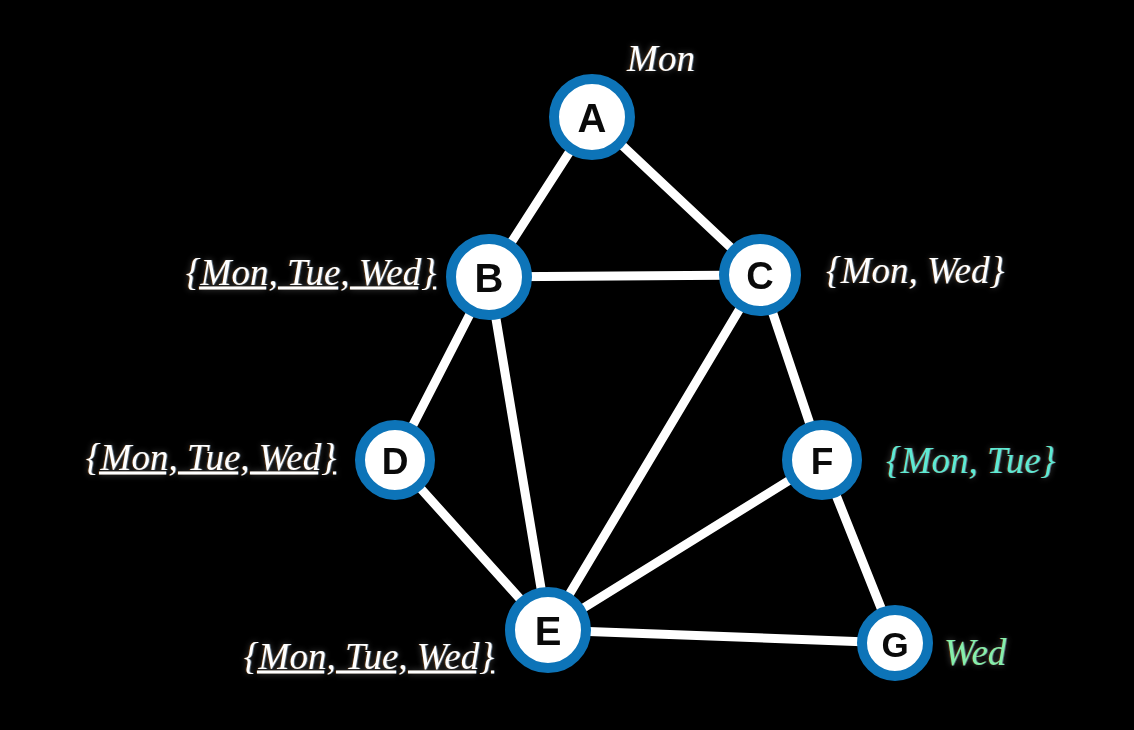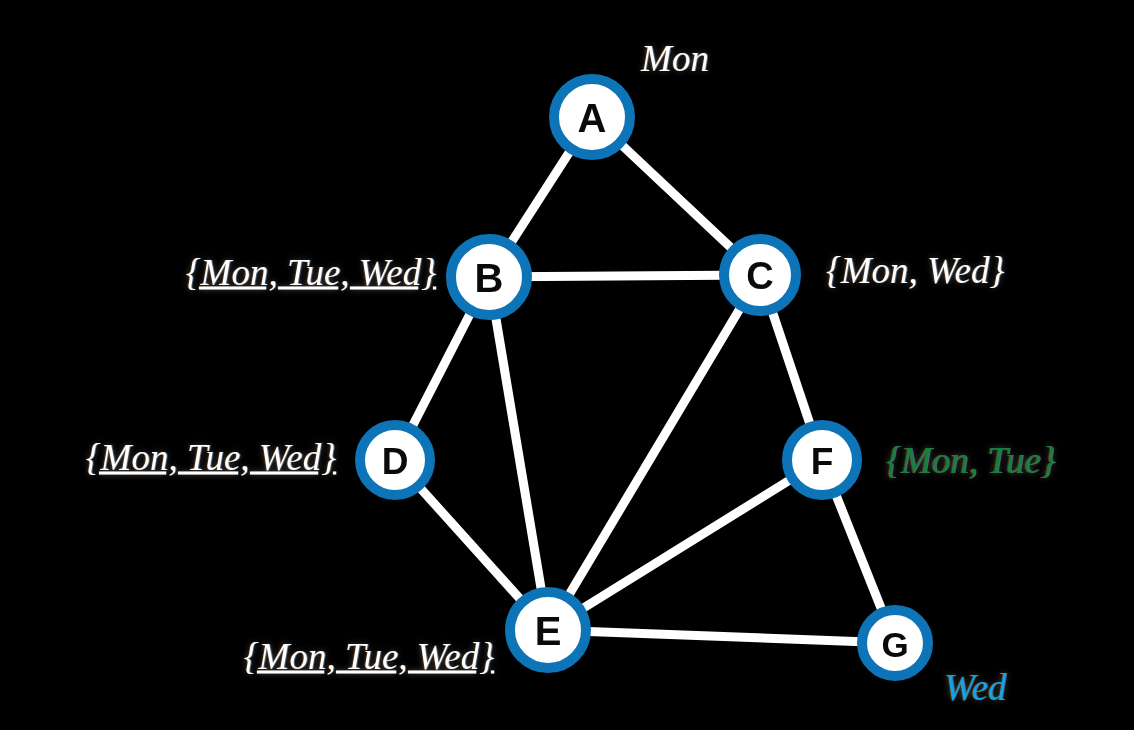--- a/index.html
+++ b/index.html
@@ -106,22 +106,22 @@
           <text class="node-letter" x="822" y="461" font-size="37">F</text>
         </g>
         <g>
           <circle class="node-ring" cx="895" cy="643" r="33" fill="#ffffff" stroke="#0d74b8"></circle>
           <text class="node-letter" x="895" y="644" font-size="35">G</text>
         </g>
       </g>
   </svg>
 
   <div id="label-layer">
-      <div class="domain-label label-center" style="left: 675px; top: 58px; color: rgb(255, 255, 255);">Mon</div>
+      <div class="domain-label label-center" style="left: 661px; top: 58px; color: rgb(255, 255, 255);">Mon</div>
       <div class="domain-label label-left" style="left: 436px; top: 272px; color: rgb(255, 255, 255);">{Mon, Tue, Wed}</div>
       <div class="domain-label label-right" style="left: 826px; top: 270px; color: rgb(255, 255, 255);">{Mon, Wed}</div>
       <div class="domain-label label-left" style="left: 336px; top: 457px; color: rgb(255, 255, 255);">{Mon, Tue, Wed}</div>
       <div class="domain-label label-left" style="left: 494px; top: 656px; color: rgb(255, 255, 255);">{Mon, Tue, Wed}</div>
-      <div class="domain-label label-right" style="left: 886px; top: 460px; color: #15803d;">{Mon, Tue}</div>
-      <div class="domain-label label-right" style="left: 944px; top: 687px; color: #0ea5e9;">Wed</div>
+      <div class="domain-label label-right" style="left: 886px; top: 460px; color: #5eead4;">{Mon, Tue}</div>
+      <div class="domain-label label-right" style="left: 944px; top: 652px; color: #86efac;">Wed</div>
     </div>
 
 </div>
 
 </body></html>

